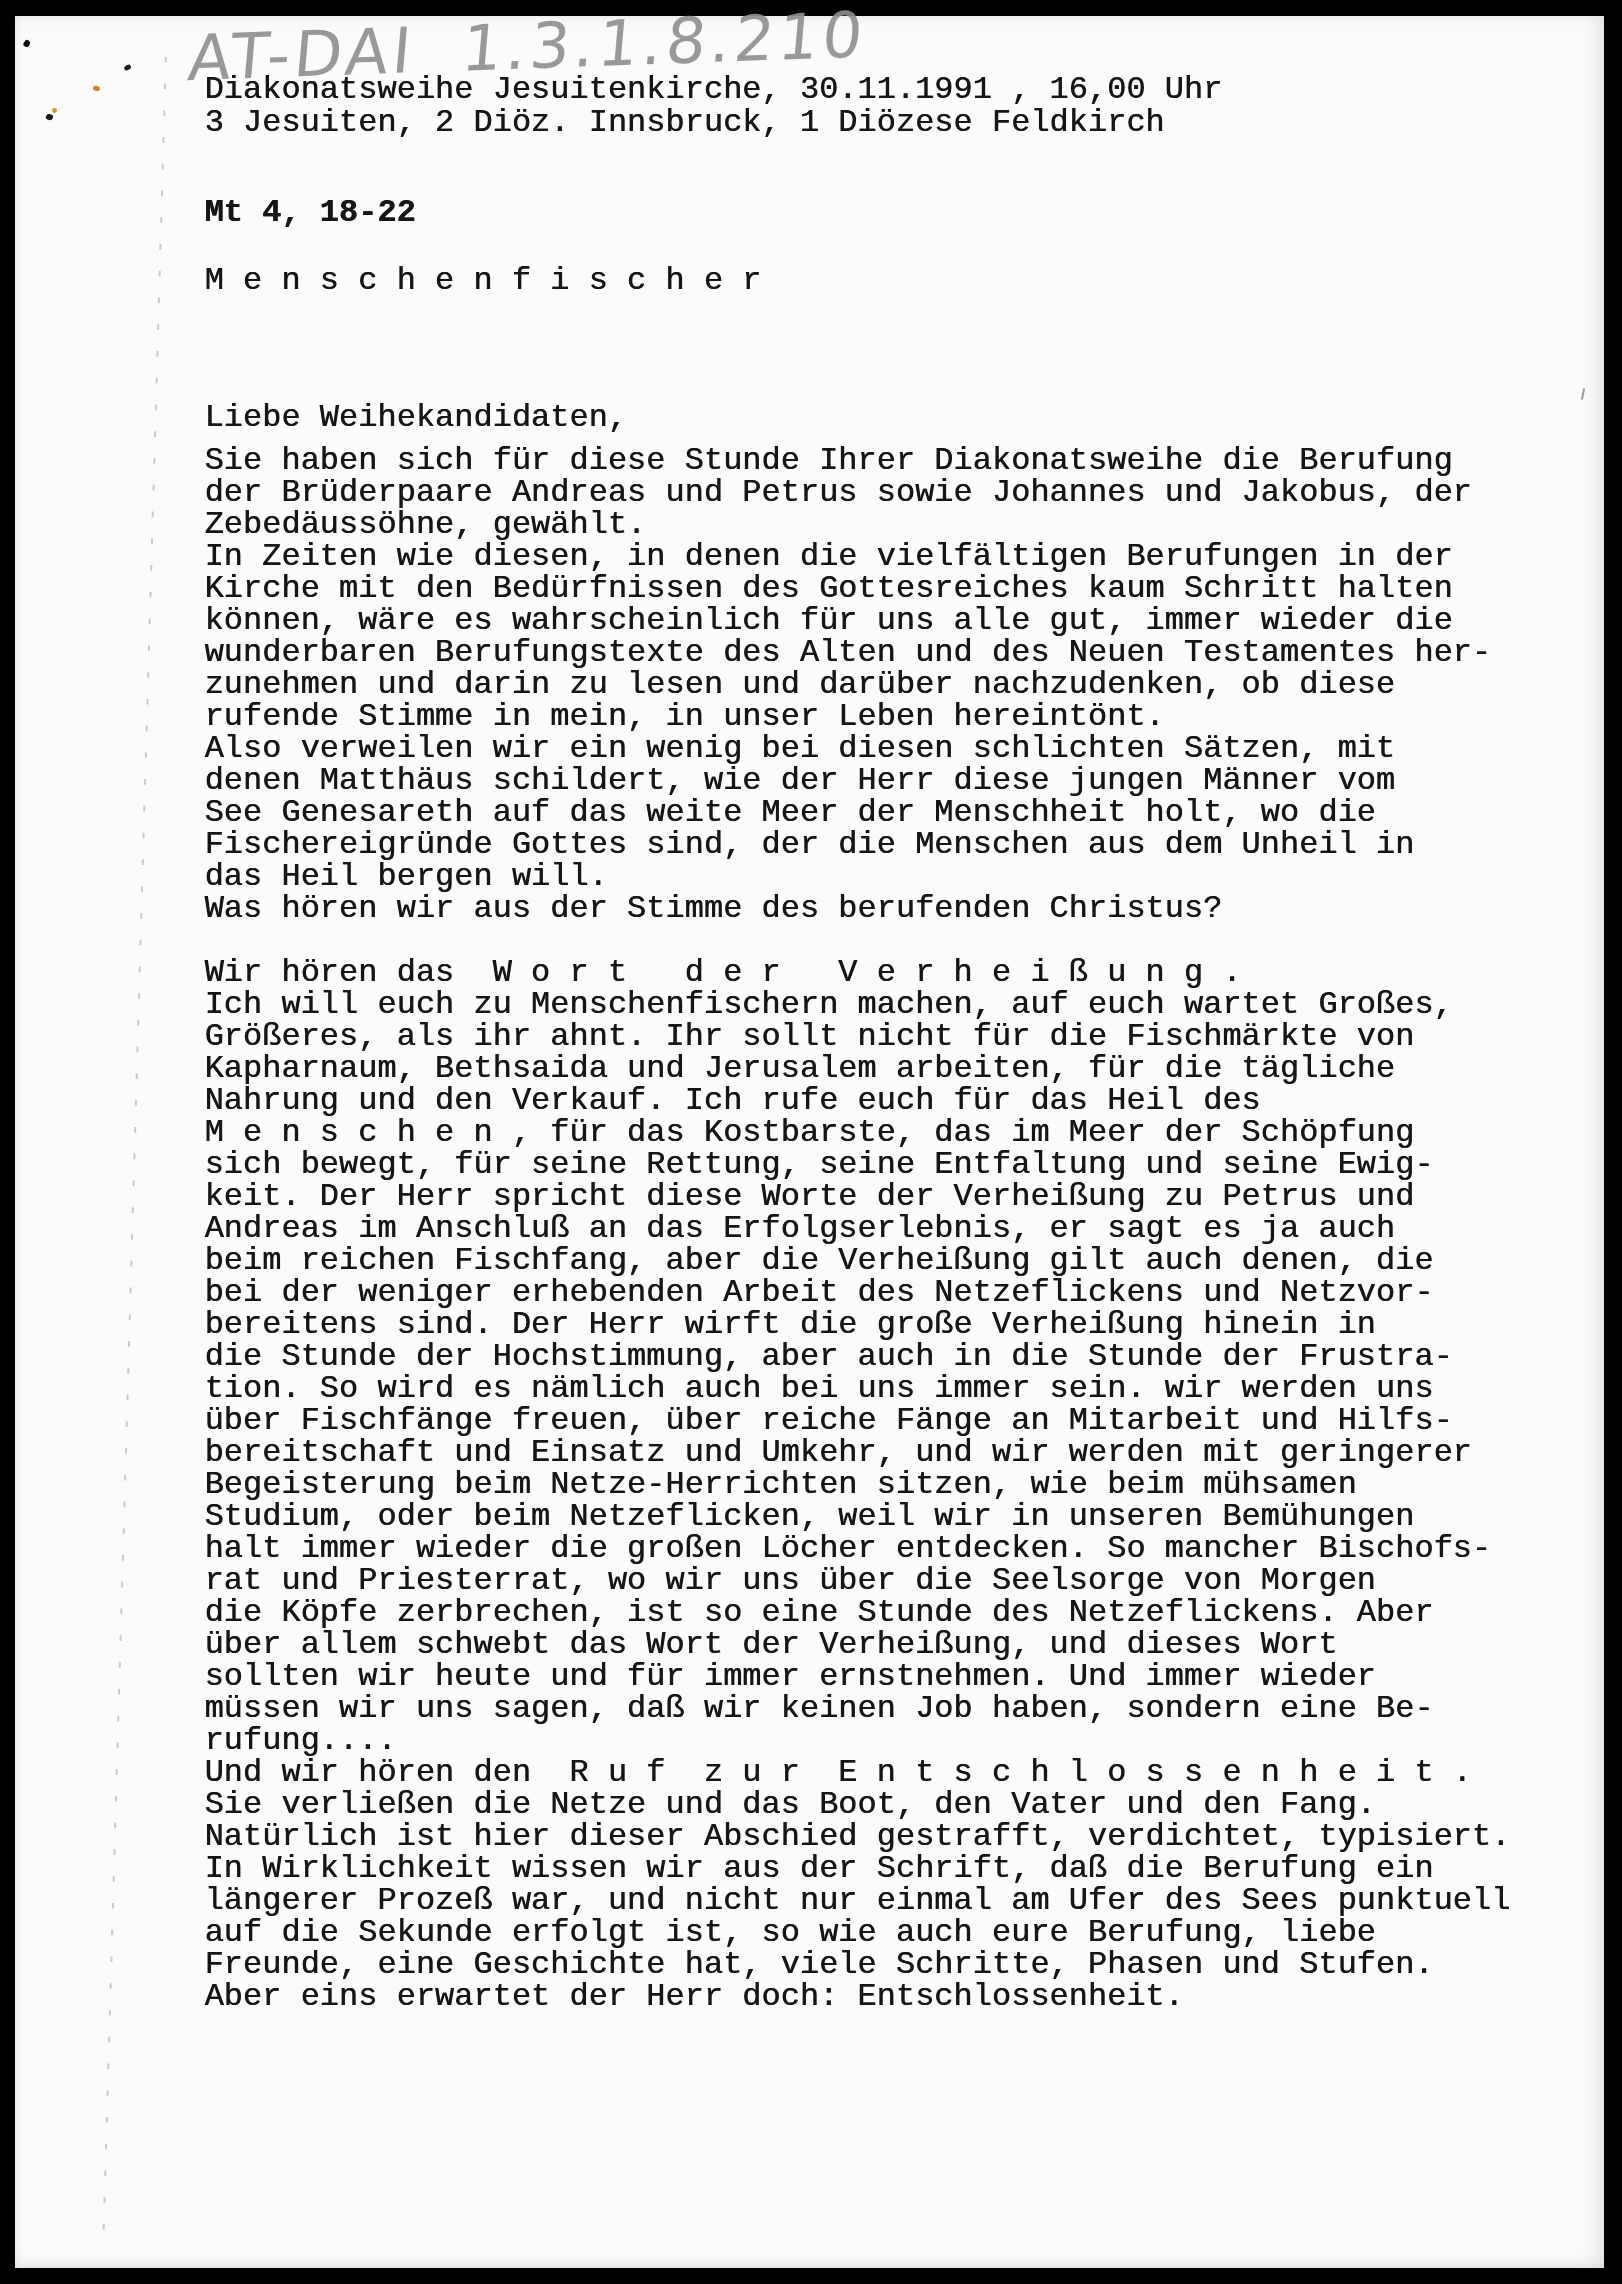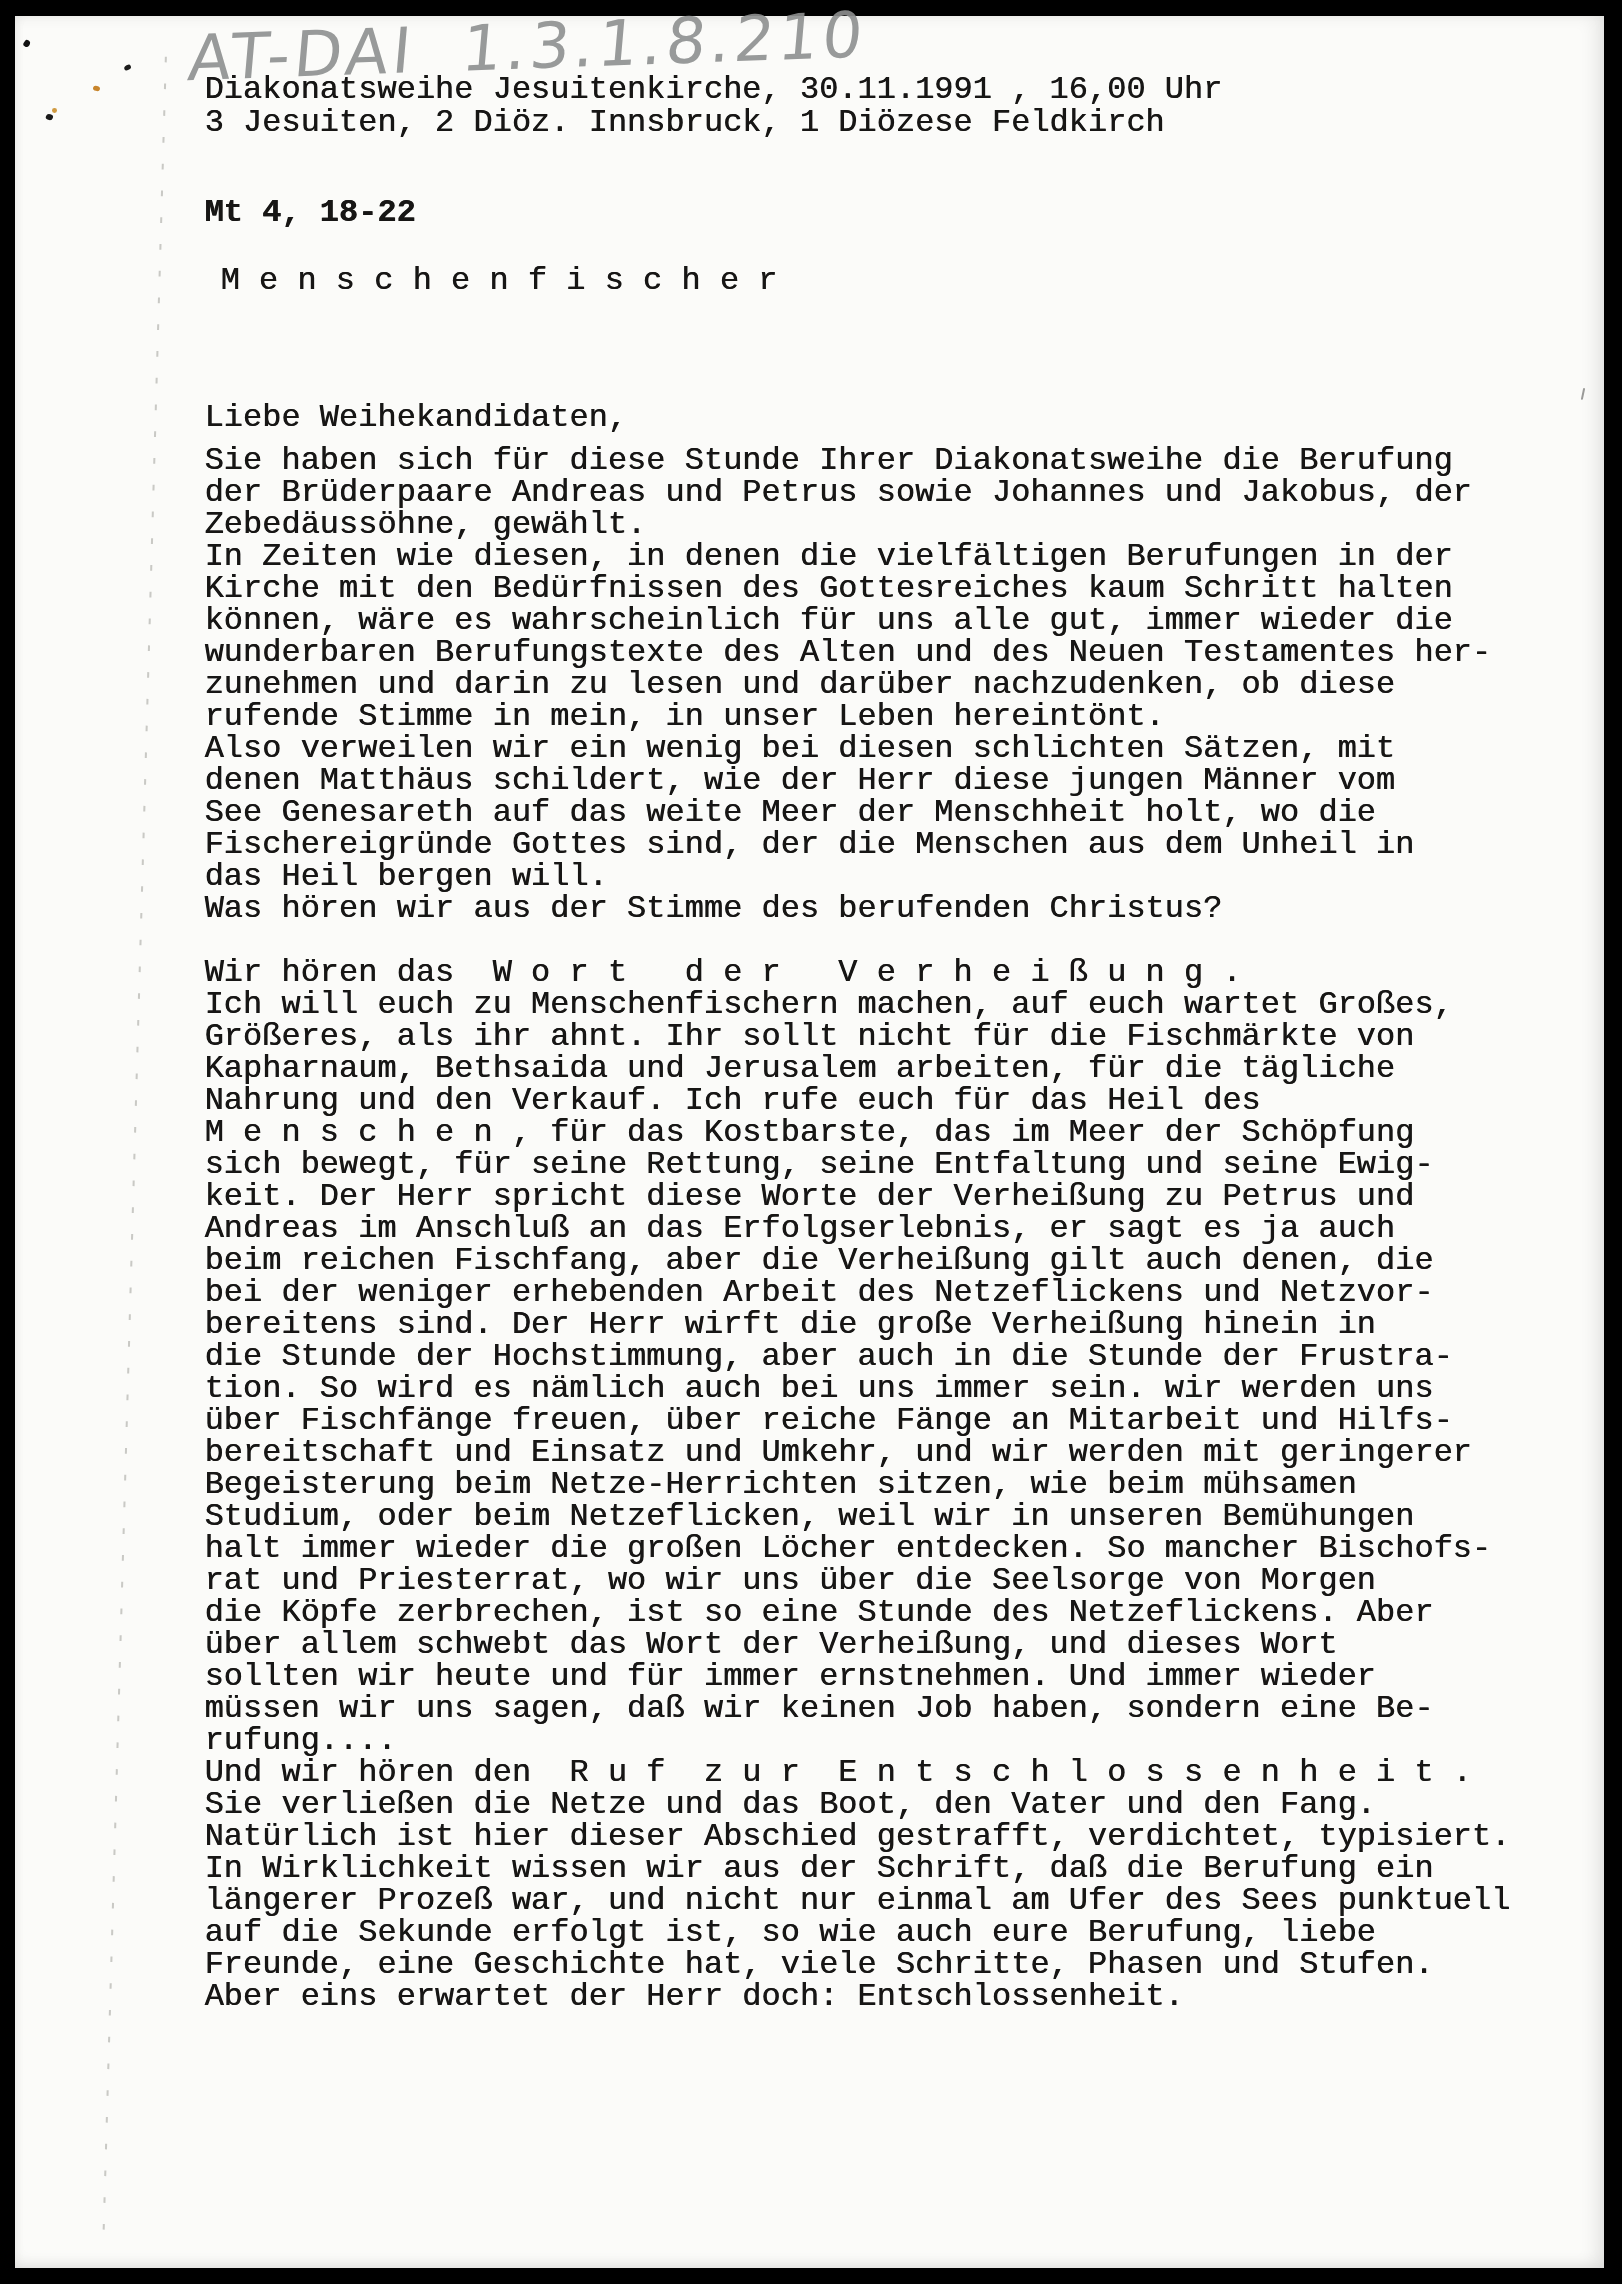--- a/index.html
+++ b/index.html
@@ -30,21 +30,21 @@
     font-size: 32px;
     line-height: 32px;
     color: #171615;
     white-space: pre;
     text-shadow: 0.5px 0.2px 0 currentColor;
   }
 
   .header-line-1 { top: 58px; }
   .header-line-2 { top: 91px; }
   .scripture     { top: 181px; font-weight: bold; }
-  .sermon-title  { top: 249px; margin-left: 16px; }
+  .sermon-title  { top: 249px; }
   .salutation    { top: 342px; margin-top: 44px; }
   .sermon-body   { top: 429px; }
 
   .handwriting {
     position: absolute;
     left: 177px; top: 1.6px;
     font-family: "DejaVu Sans", sans-serif;
     font-size: 63px;
     line-height: 81px;
     color: #8e9090;

